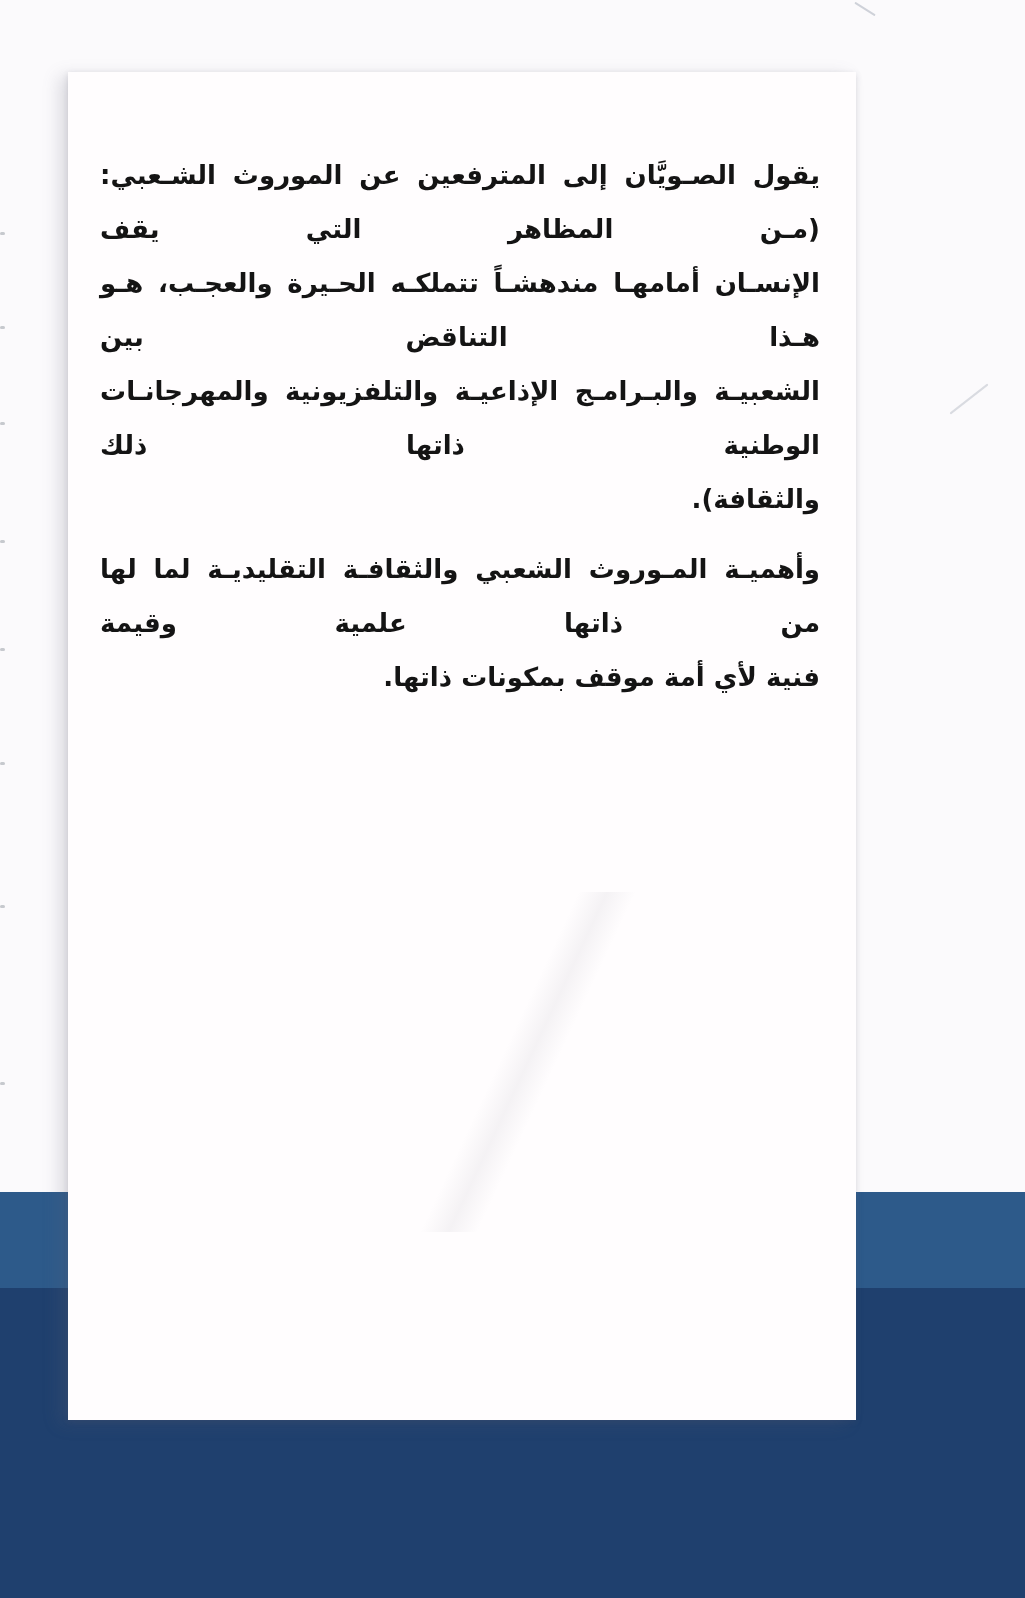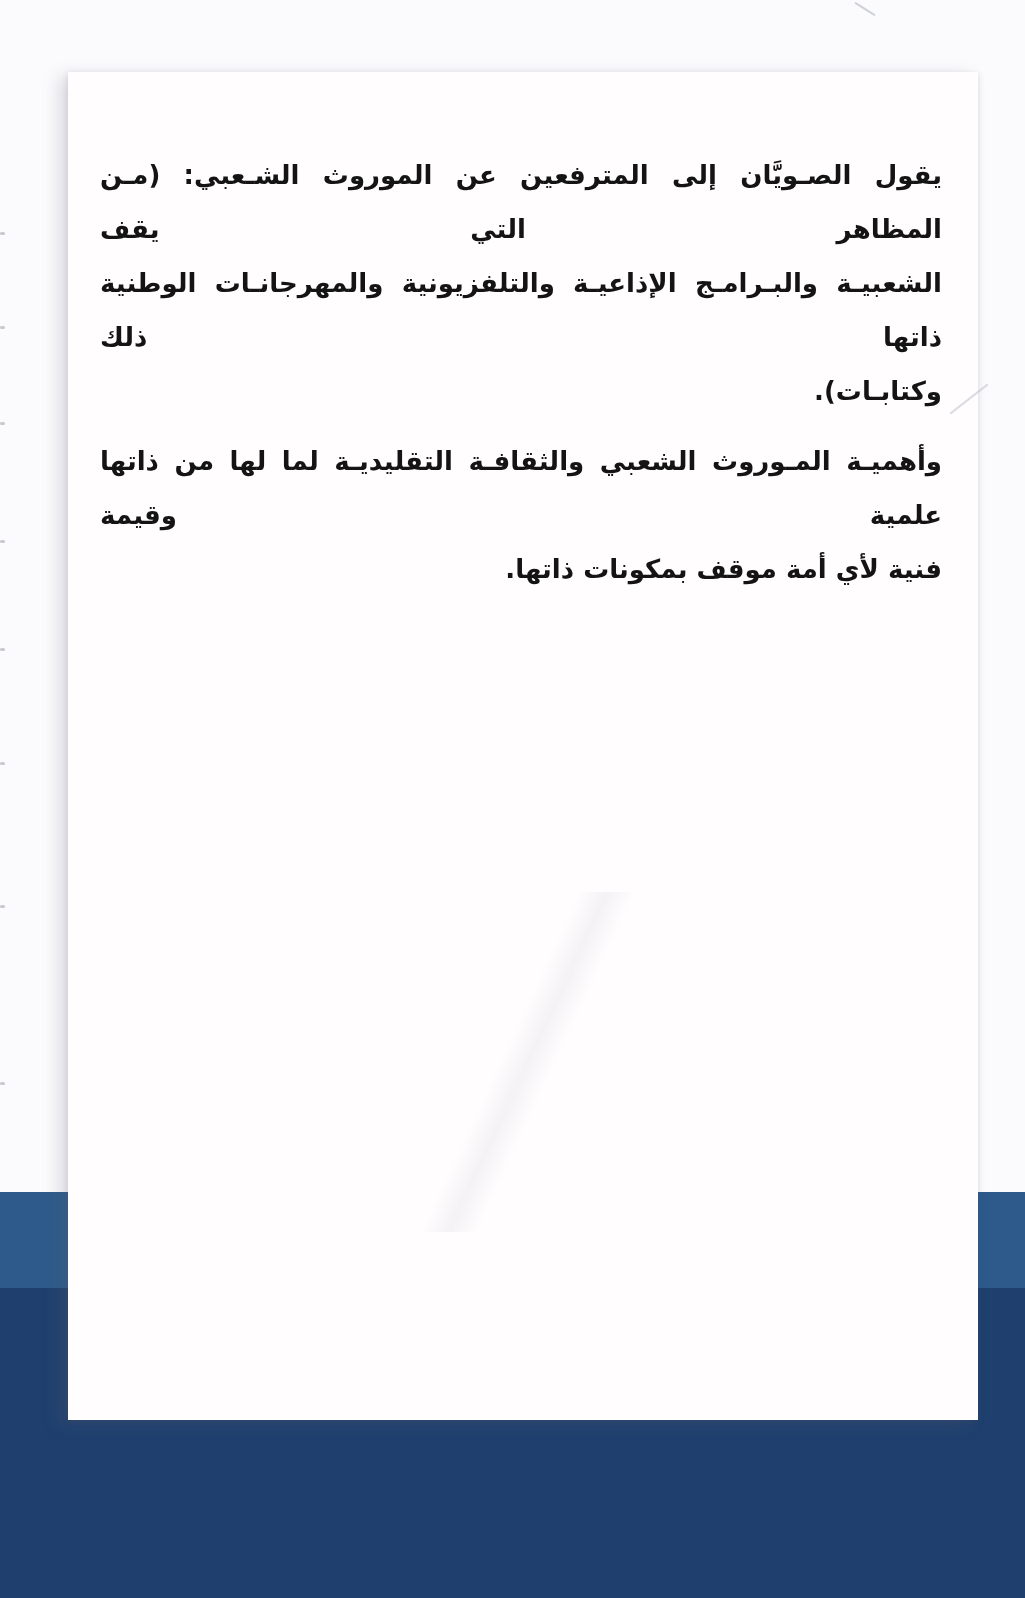--- a/index.html
+++ b/index.html
@@ -17,21 +17,21 @@
     background: #2d5a8a;
   }
   .band-navy {
     position: absolute; left: 0; top: 1288px;
     width: 1025px; height: 310px;
     background: #1f406e;
   }
   
   .page {
     position: absolute; left: 68px; top: 72px;
-    width: 910px; height: 1348px;
+    width: 788px; height: 1348px;
     background: #fffdfe;
     box-shadow: -9px 4px 16px rgba(100,100,120,0.20),
                 0 2px 6px rgba(80,80,100,0.18);
   }
   
   .crease {
     position: absolute; left: 180px; top: 820px;
     width: 560px; height: 340px;
     background: linear-gradient(115deg, transparent 46%,
                 rgba(150,145,160,0.10) 50%, transparent 54%);
@@ -83,22 +83,23 @@
 <div class="band-mid"></div>
 <div class="band-navy"></div>
 
 <div class="page">
   <div class="crease"></div>
 
   <div class="text-block">
 
     <div class="para">
       <div class="line">يقول الصـويَّان إلى المترفعين عن الموروث الشـعبي: (مـن المظاهر التي يقف</div>
+      <div class="line">الإنسـان أمامهـا مندهشـاً تتملكـه الحـيرة والعجـب، هـو هـذا التناقض بين</div>
       <div class="line">الشعبيـة والبـرامـج الإذاعيـة والتلفزيونية والمهرجانـات الوطنية ذاتها ذلك</div>
-      <div class="line para-end">وكتابـات).</div>
+      <div class="line para-end">والثقافة).</div>
     </div>
 
     <div class="para">
       <div class="line">وأهميـة المـوروث الشعبي والثقافـة التقليديـة لما لها من ذاتها علمية وقيمة</div>
       <div class="line para-end">فنية لأي أمة موقف بمكونات ذاتها.</div>
     </div>
 
   </div>
 </div>
 

